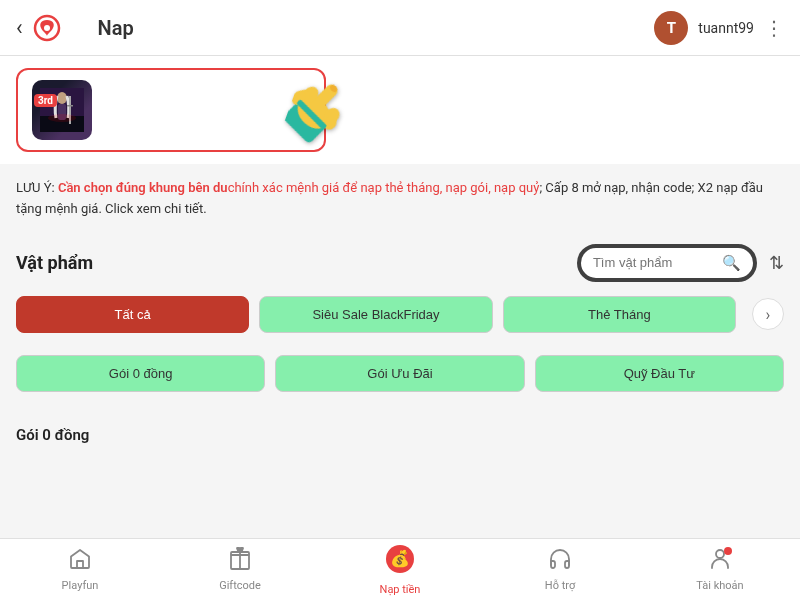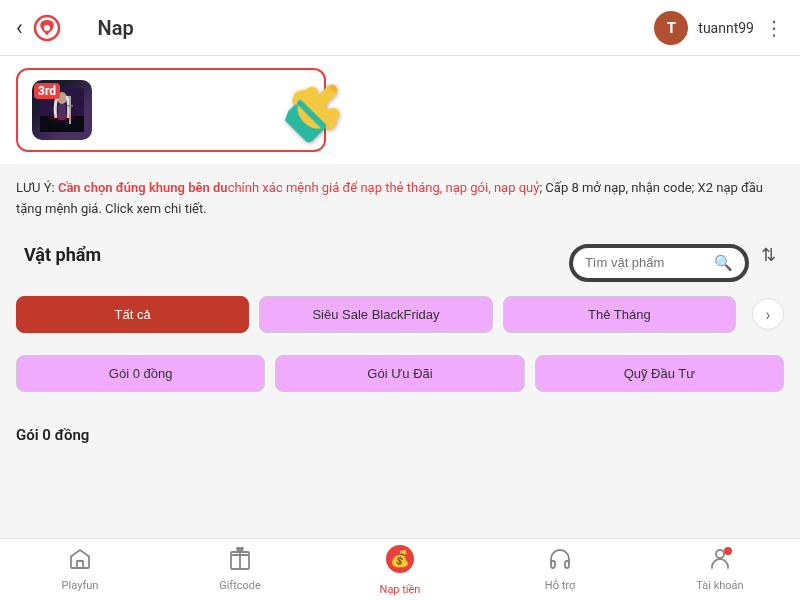--- a/index.html
+++ b/index.html
@@ -94,25 +94,25 @@
       overflow: hidden;
       margin-right: 14px;
       position: relative;
     }
     .game-thumb svg {
       width: 44px;
       height: 44px;
     }
     .game-card-badge {
       position: absolute;
-      top: 3px;
+      top: 14px;
       left: 2px;
       background: #e84040;
       color: white;
-      font-size: 12px;
+      font-size: 10px;
       padding: 1px 4px;
       border-radius: 4px;
       font-weight: bold;
     }
     .game-info .game-name {
       font-size: 18px;
       font-weight: 700;
       color: #222;
     }
     .game-info .game-server {
@@ -143,22 +143,22 @@
       font-size: 13px;
       color: #333;
       line-height: 1.6;
     }
     .notice-text .red { color: #e84040; }
     .notice-text .bold-red { color: #e84040; font-weight: 600; }
 
     
     .section-header {
       display: flex;
-      align-items: flex-start;
-      padding: 14px 24px 10px;
+      align-items: center;
+      padding: 14px 16px 10px;
       background: #f5f5f5;
       gap: 12px;
     }
     .section-title {
       font-size: 18px;
       font-weight: 700;
       color: #222;
       flex: 1;
     }
     .search-box {
@@ -199,21 +199,21 @@
       display: flex;
       gap: 10px;
       margin-bottom: 22px;
       align-items: center;
     }
     .filter-btn {
       flex: 1;
       padding: 10px 8px;
       border: 1px solid #ccc;
       border-radius: 8px;
-      background: #f0abfc;
+      background: #86efac;
       font-size: 13px;
       color: #333;
       cursor: pointer;
       text-align: center;
       font-weight: 500;
     }
     .filter-btn.active {
       background: #c0392b;
       color: white;
       border-color: #c0392b;

